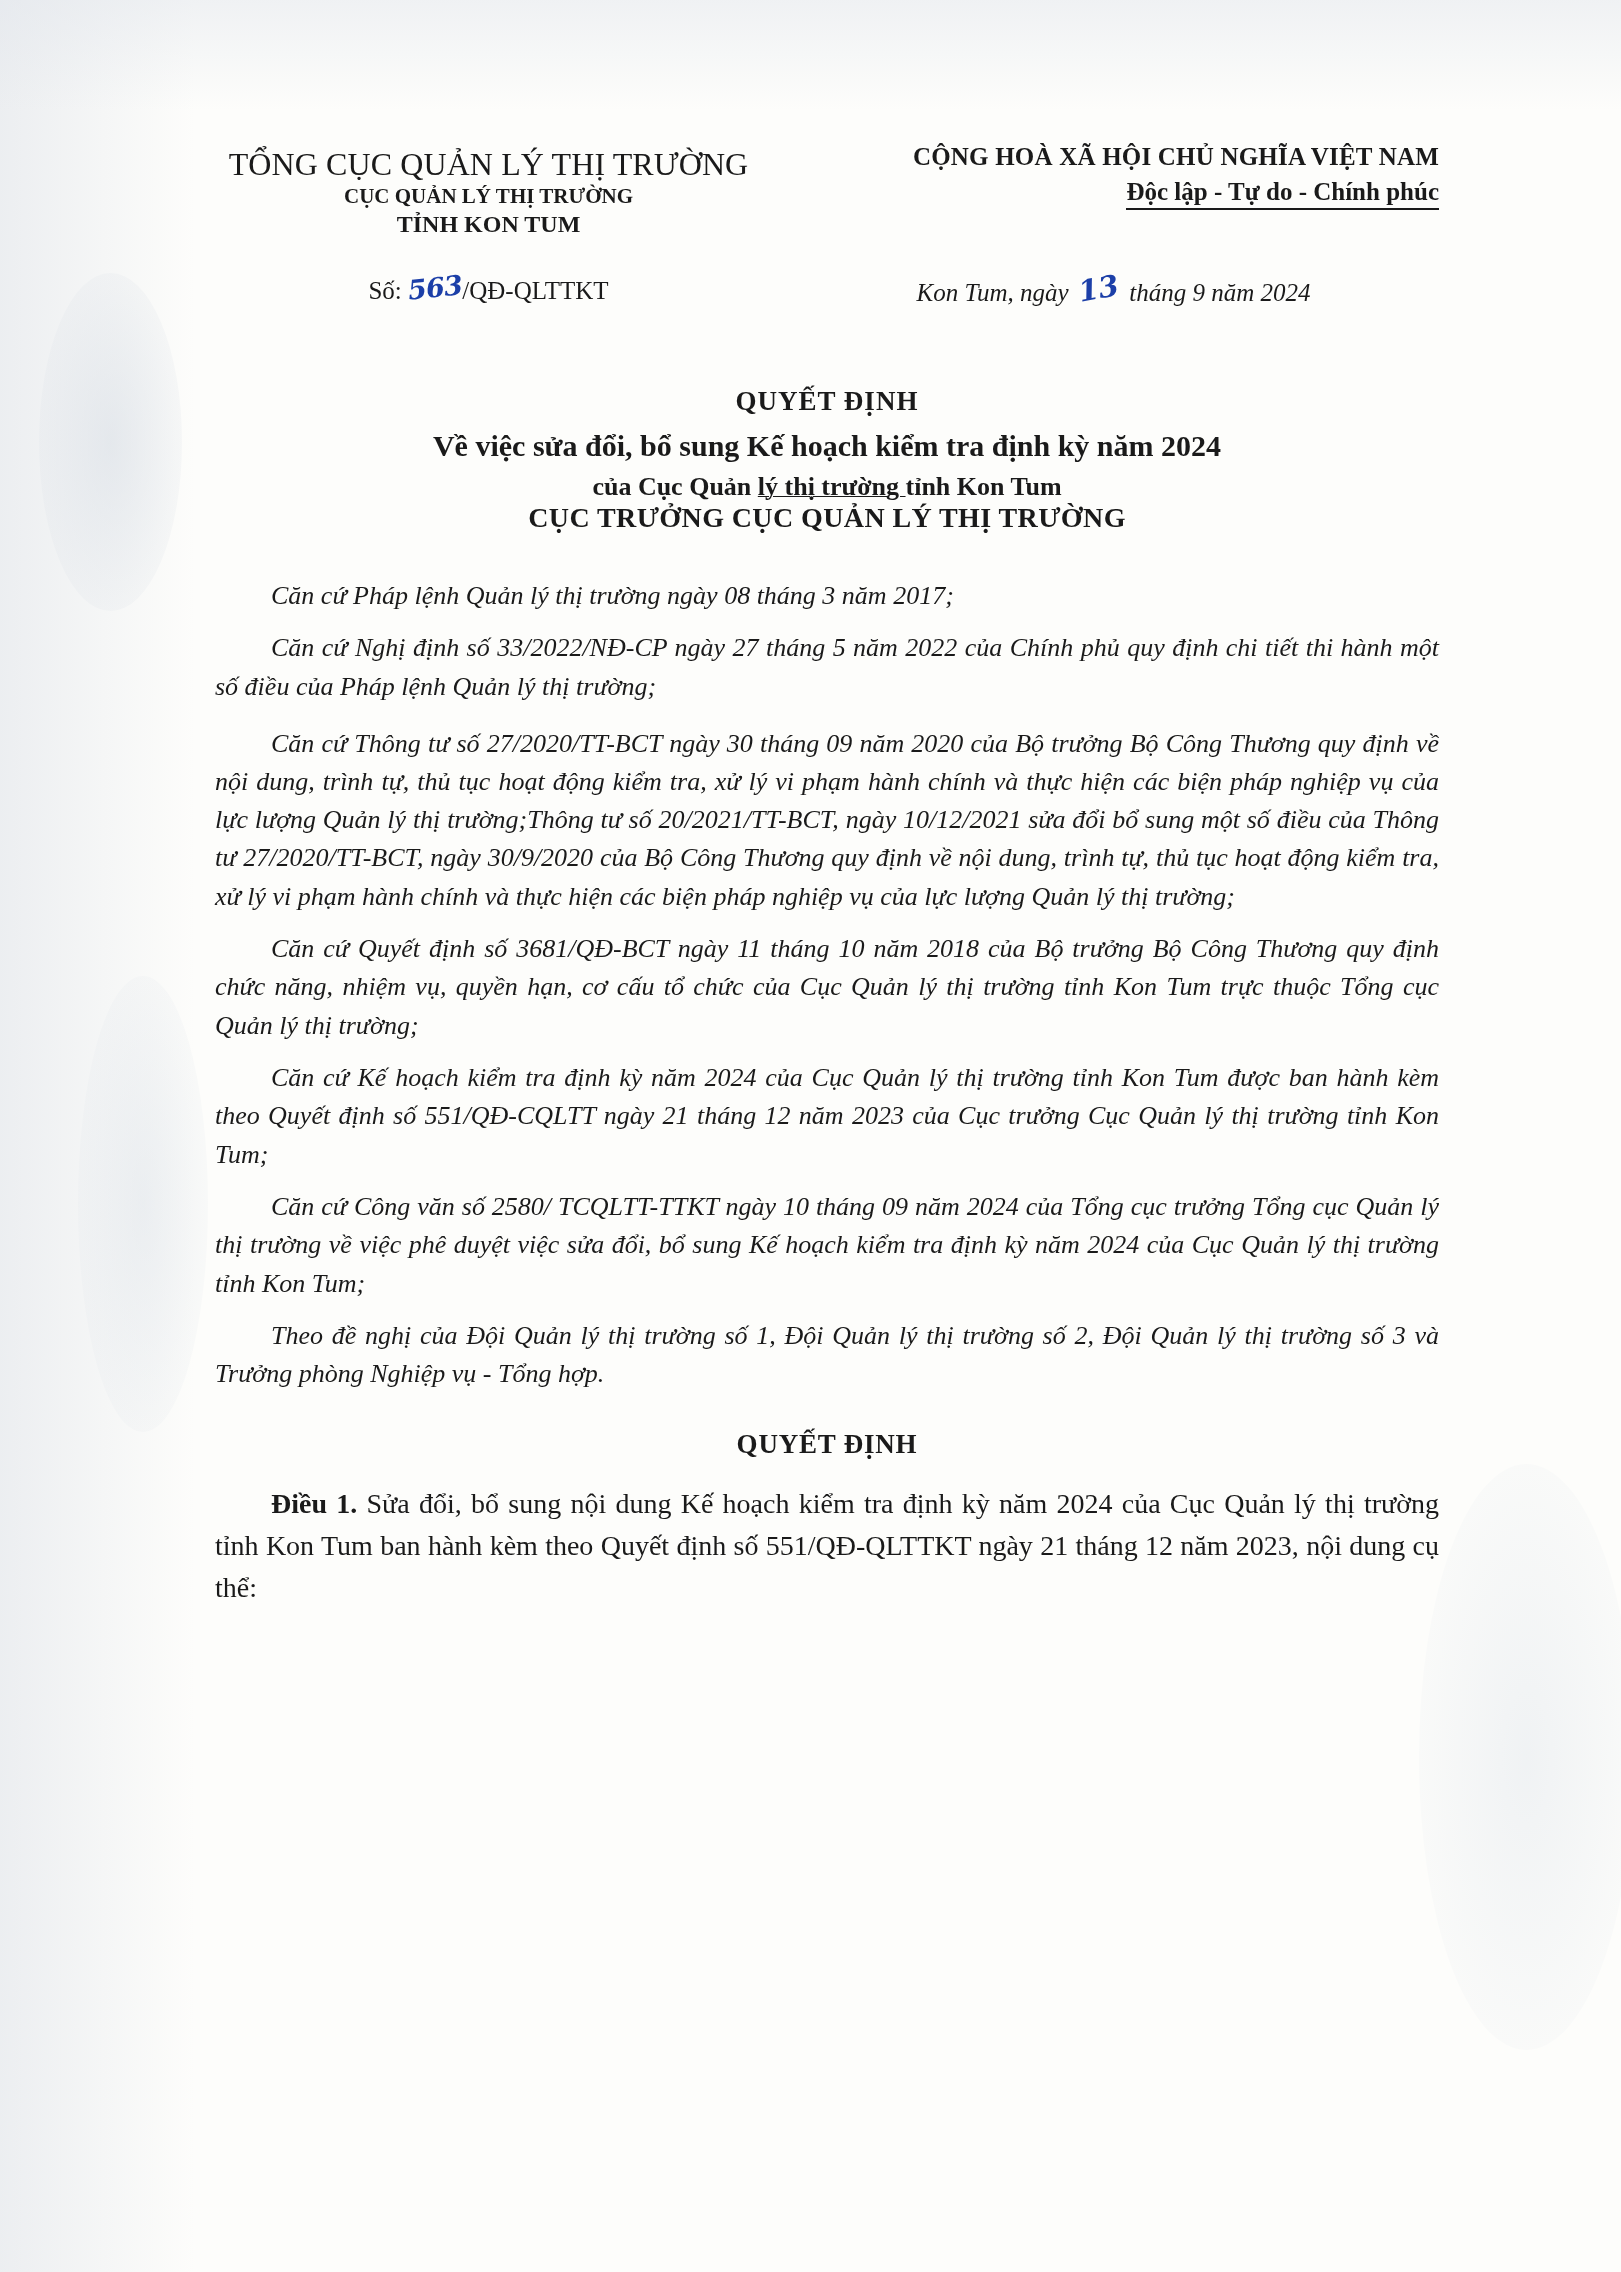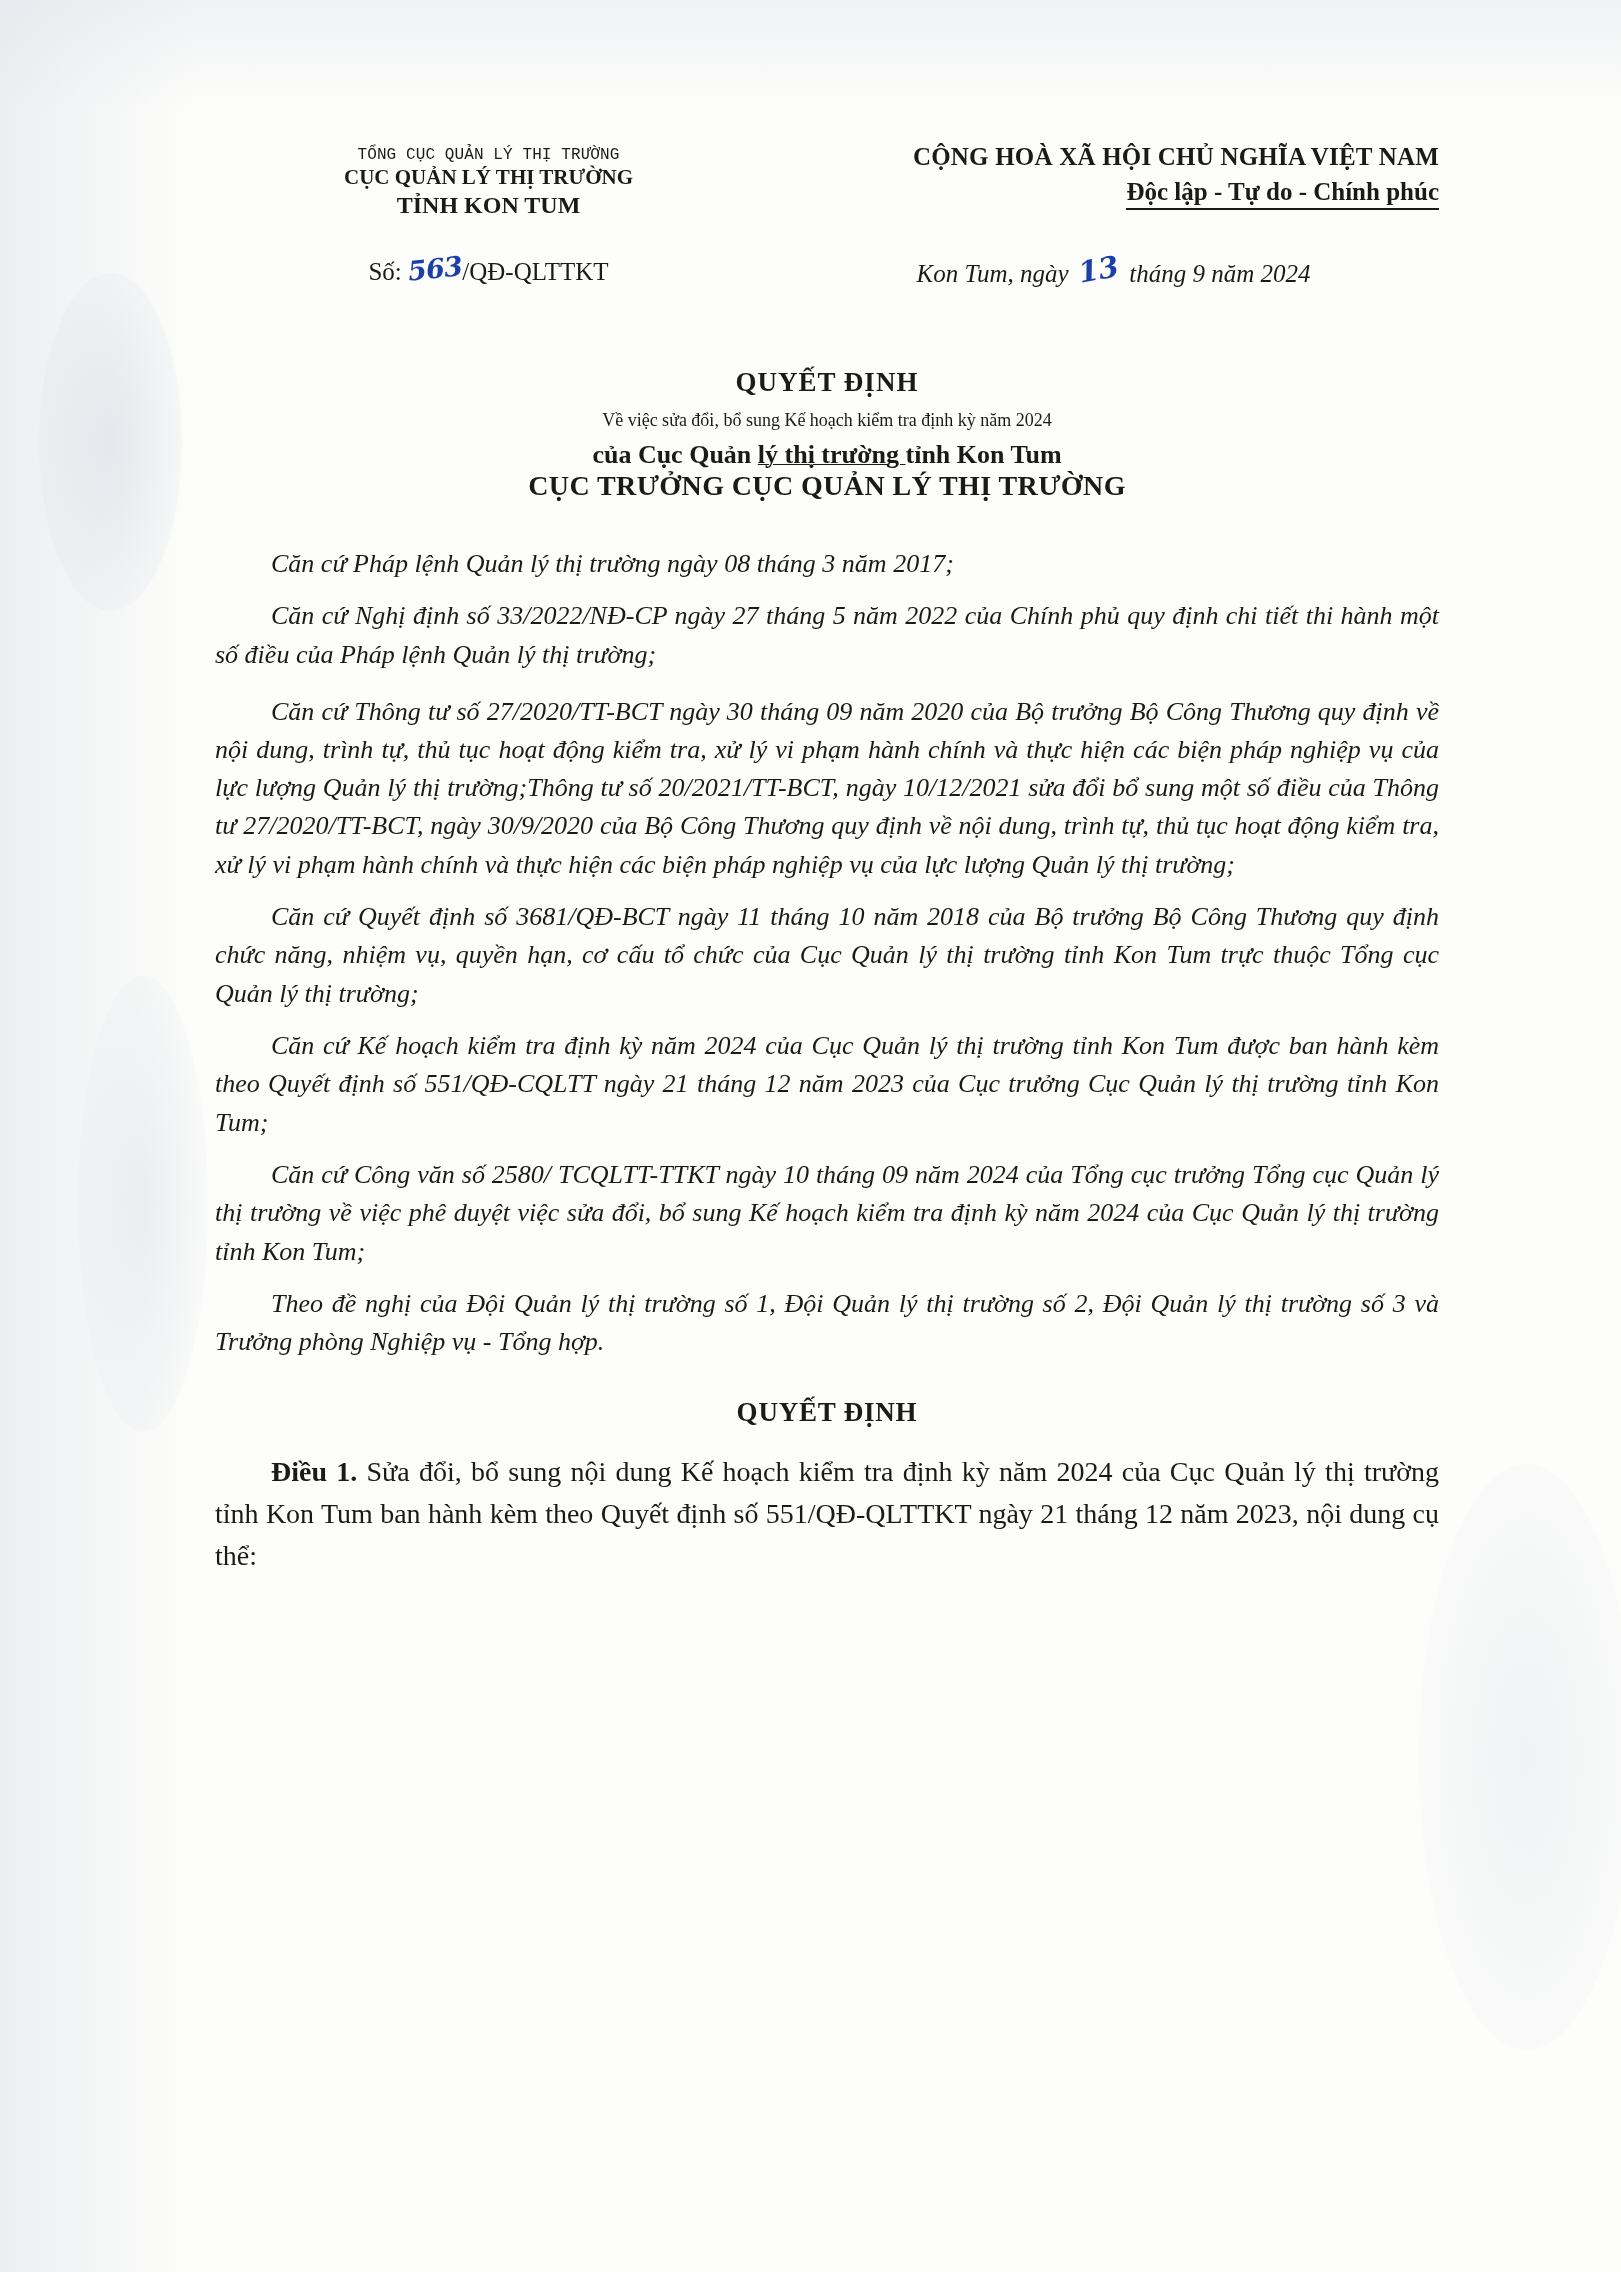--- a/index.html
+++ b/index.html
@@ -57,23 +57,22 @@
     width: 547px;
     text-align: center;
     padding-top: 15.6px;
   }
   .header-right {
     width: 651px;
     text-align: right;
     padding-top: 13px;
   }
   .org-line1 {
-    font-size: 16px;
+    font-size: 32px;
     letter-spacing: 0.1px;
-    font-family: Liberation Mono, monospace;
   }
   .org-line2 {
     font-size: 21px;
     font-weight: bold;
     margin-top: 1px;
   }
   .org-line3 {
     font-size: 24px;
     font-weight: bold;
     margin-top: 2.6px;
@@ -134,22 +133,22 @@
   .title-block {
     margin-top: 78px;
     text-align: center;
   }
   .doc-type {
     font-size: 27px;
     font-weight: bold;
     letter-spacing: 1px;
   }
   .doc-sub1 {
-    font-size: 18px;
-    font-weight: normal;
+    font-size: 30px;
+    font-weight: bold;
     margin-top: 11.7px;
   }
   .doc-sub2 {
     font-size: 26px;
     font-weight: bold;
     margin-top: 9px;
   }
   .doc-sub2 .ul {
     text-decoration: underline;
     text-decoration-thickness: 1.3px;

